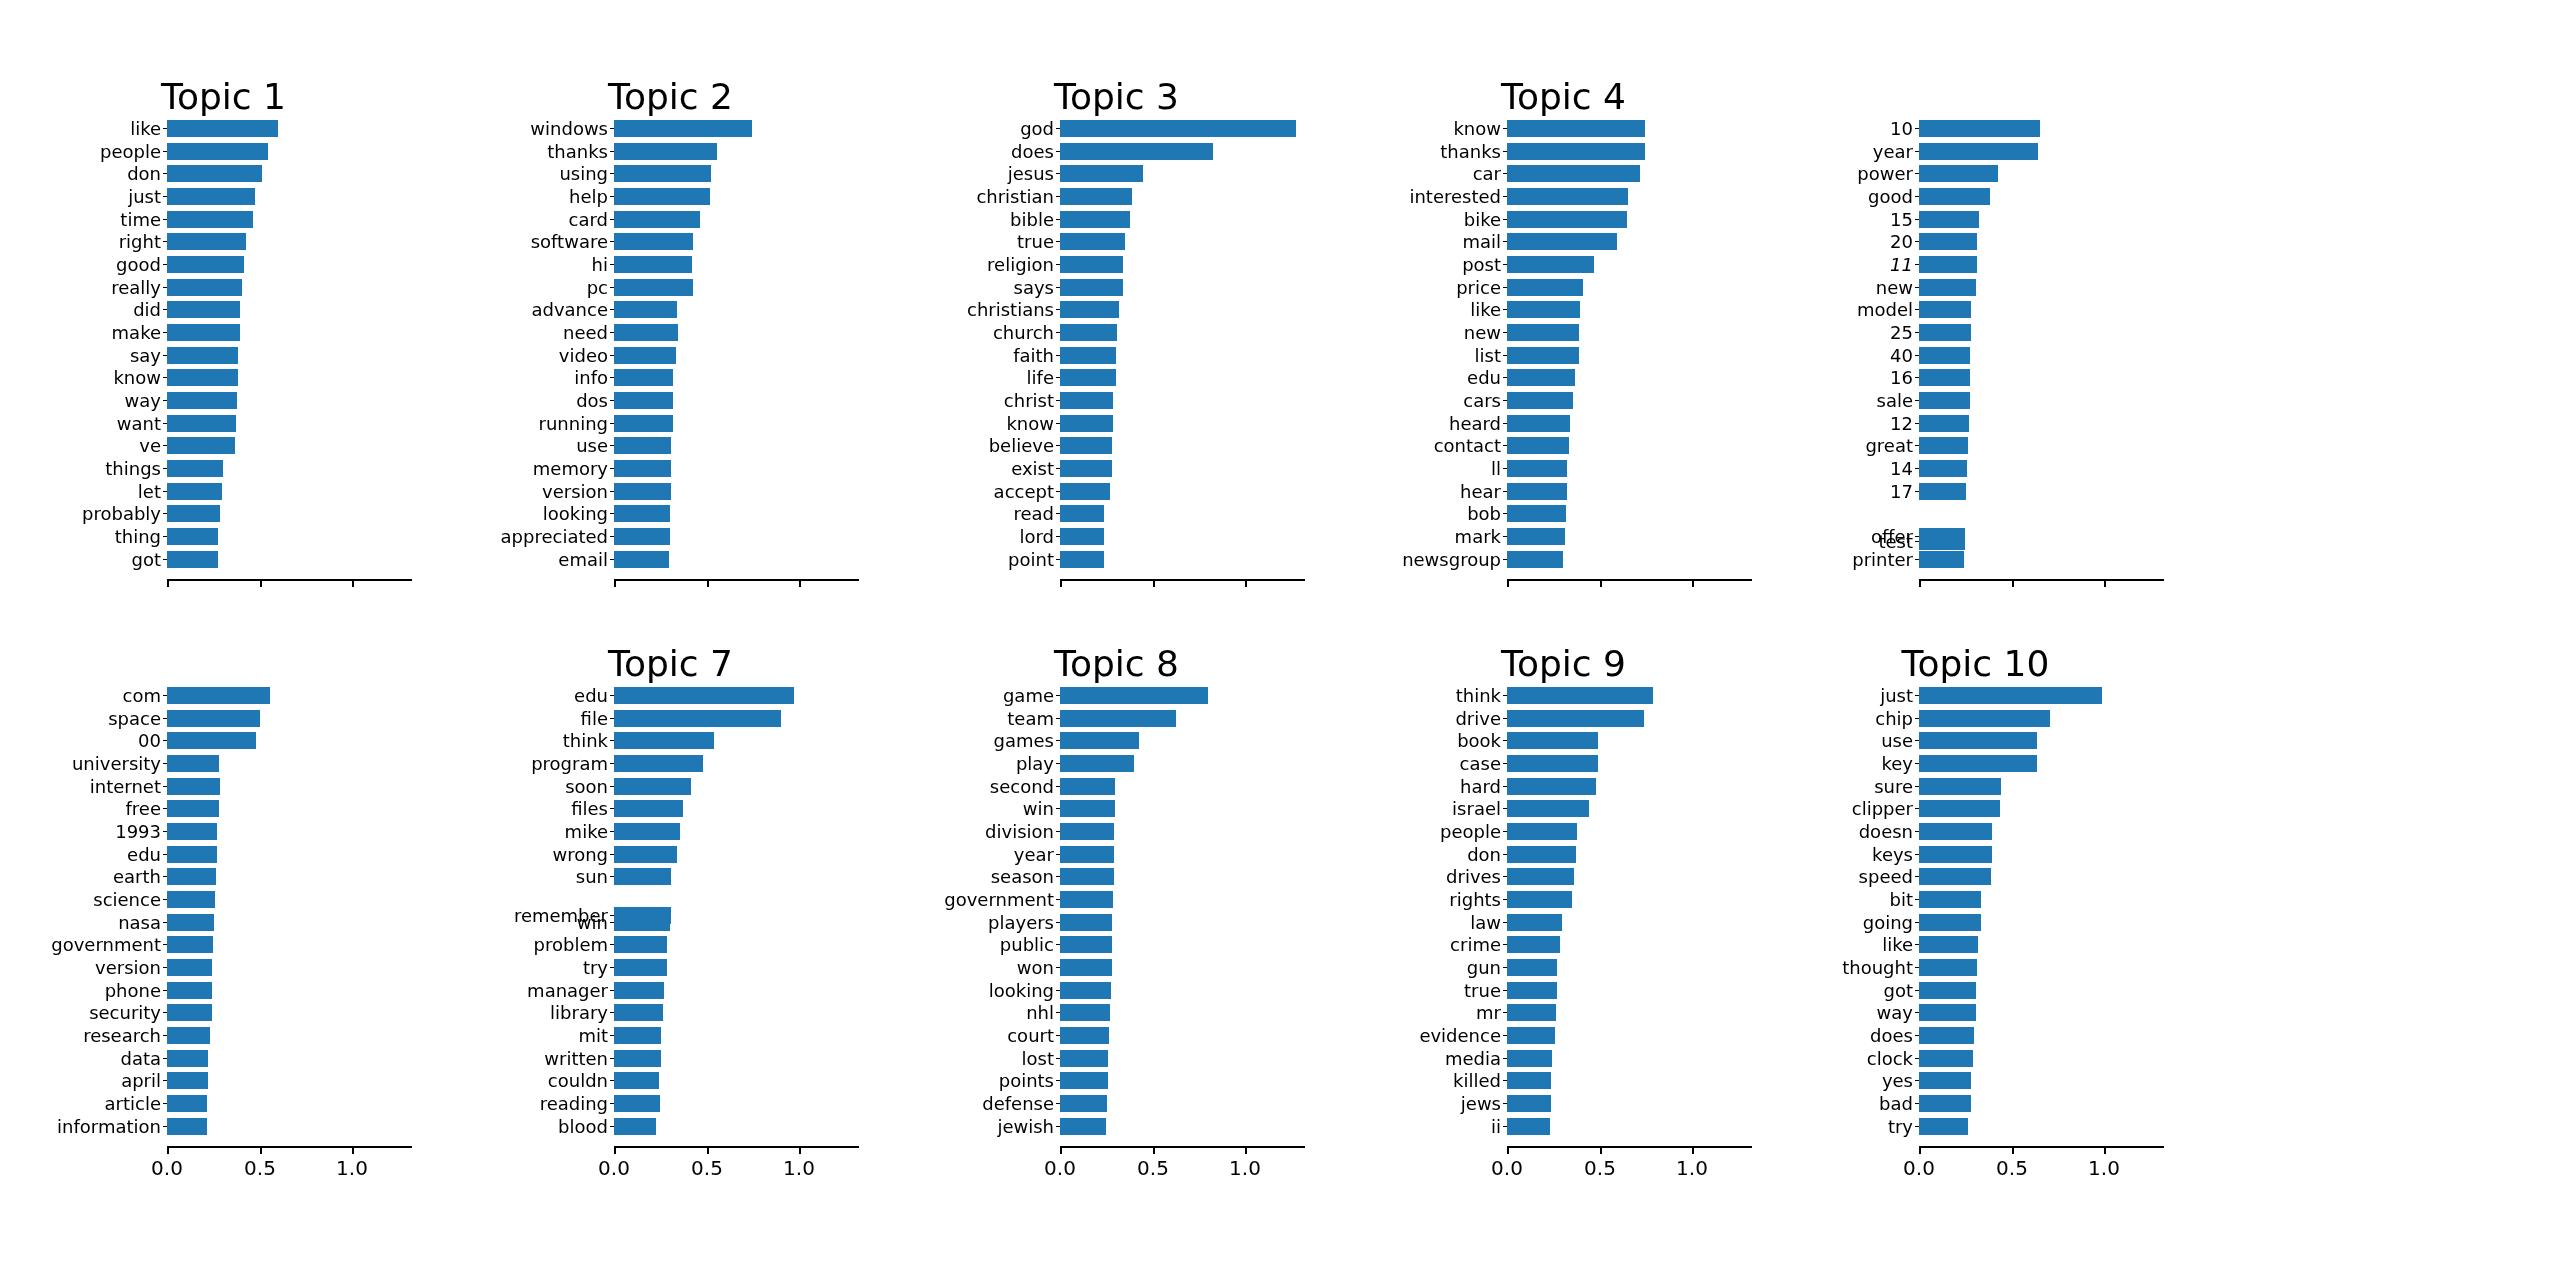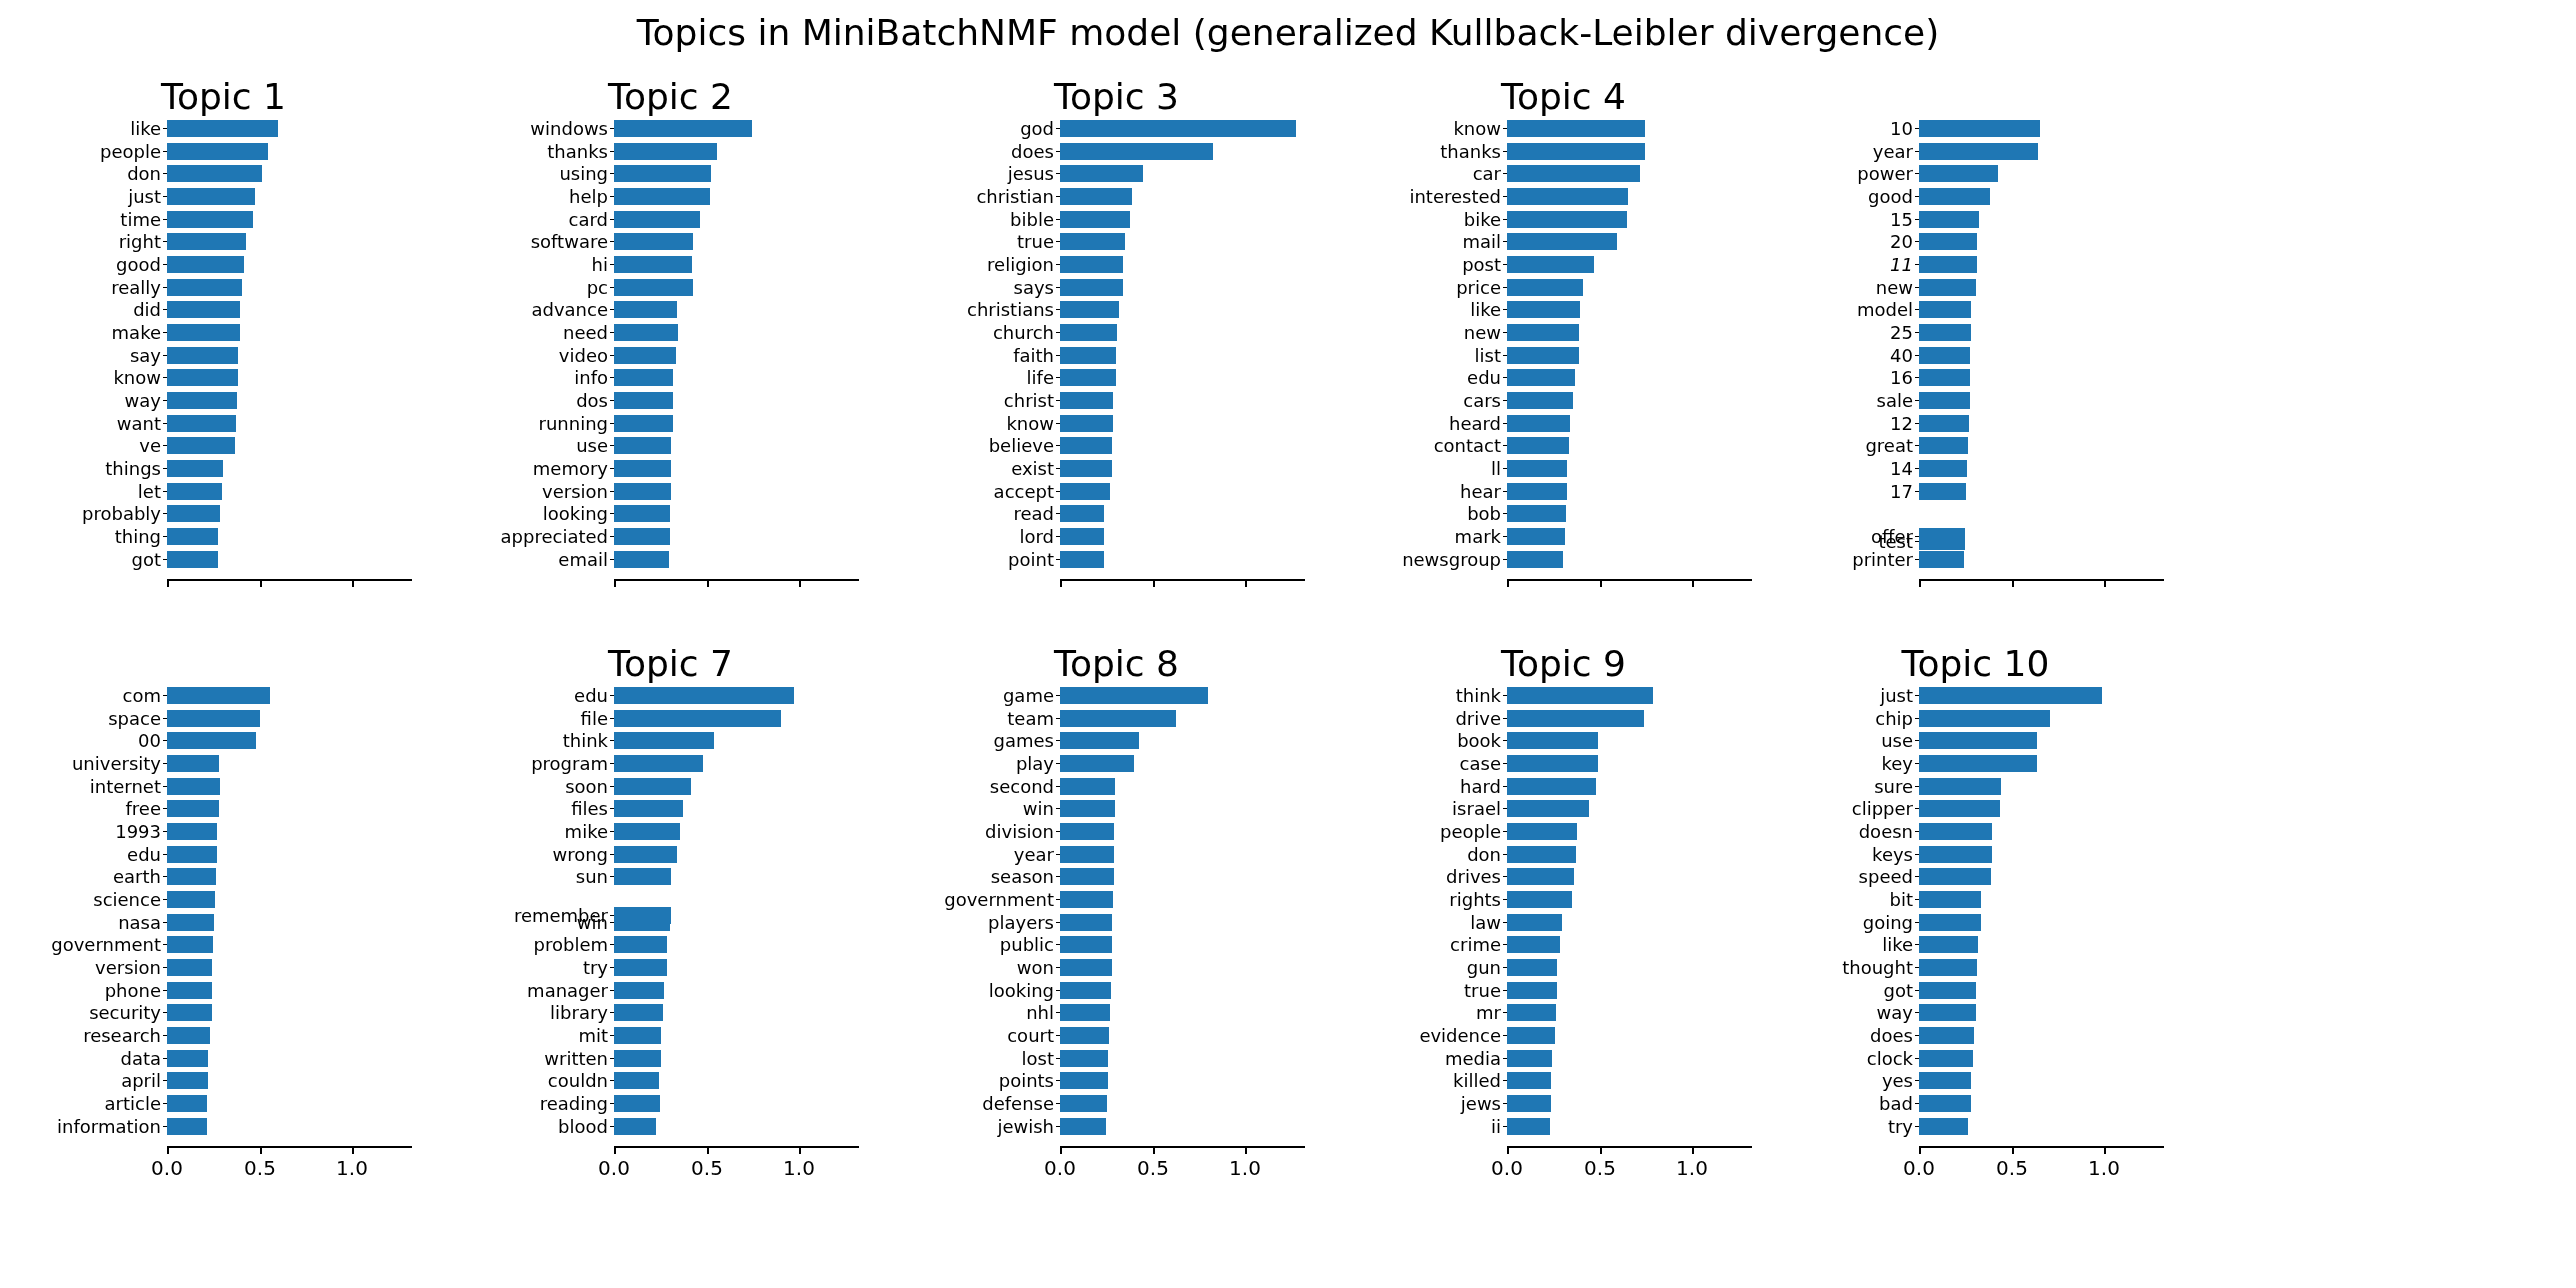--- a/index.html
+++ b/index.html
@@ -150,21 +150,20 @@
     color: #000000;
     transform: translateX(-50%);
     white-space: nowrap;
   }
 </style>
 </head>
 <body>
 
 <div id="figure">
 
-  <div id="fig-title">Topics in MiniBatchNMF model (generalized Kullback-Leibler divergence)</div>
 
   <div id="grid">
       <div class="row row-0">
         <div class="panel col-0">
           <div class="panel-title">Topic 1</div>
           <div class="axes">
             <div class="plot-area">
               <div class="bar-row" style="top: 0px;">
                 <div class="ytick-label">like</div>
                 <div class="ytick-mark"></div>

